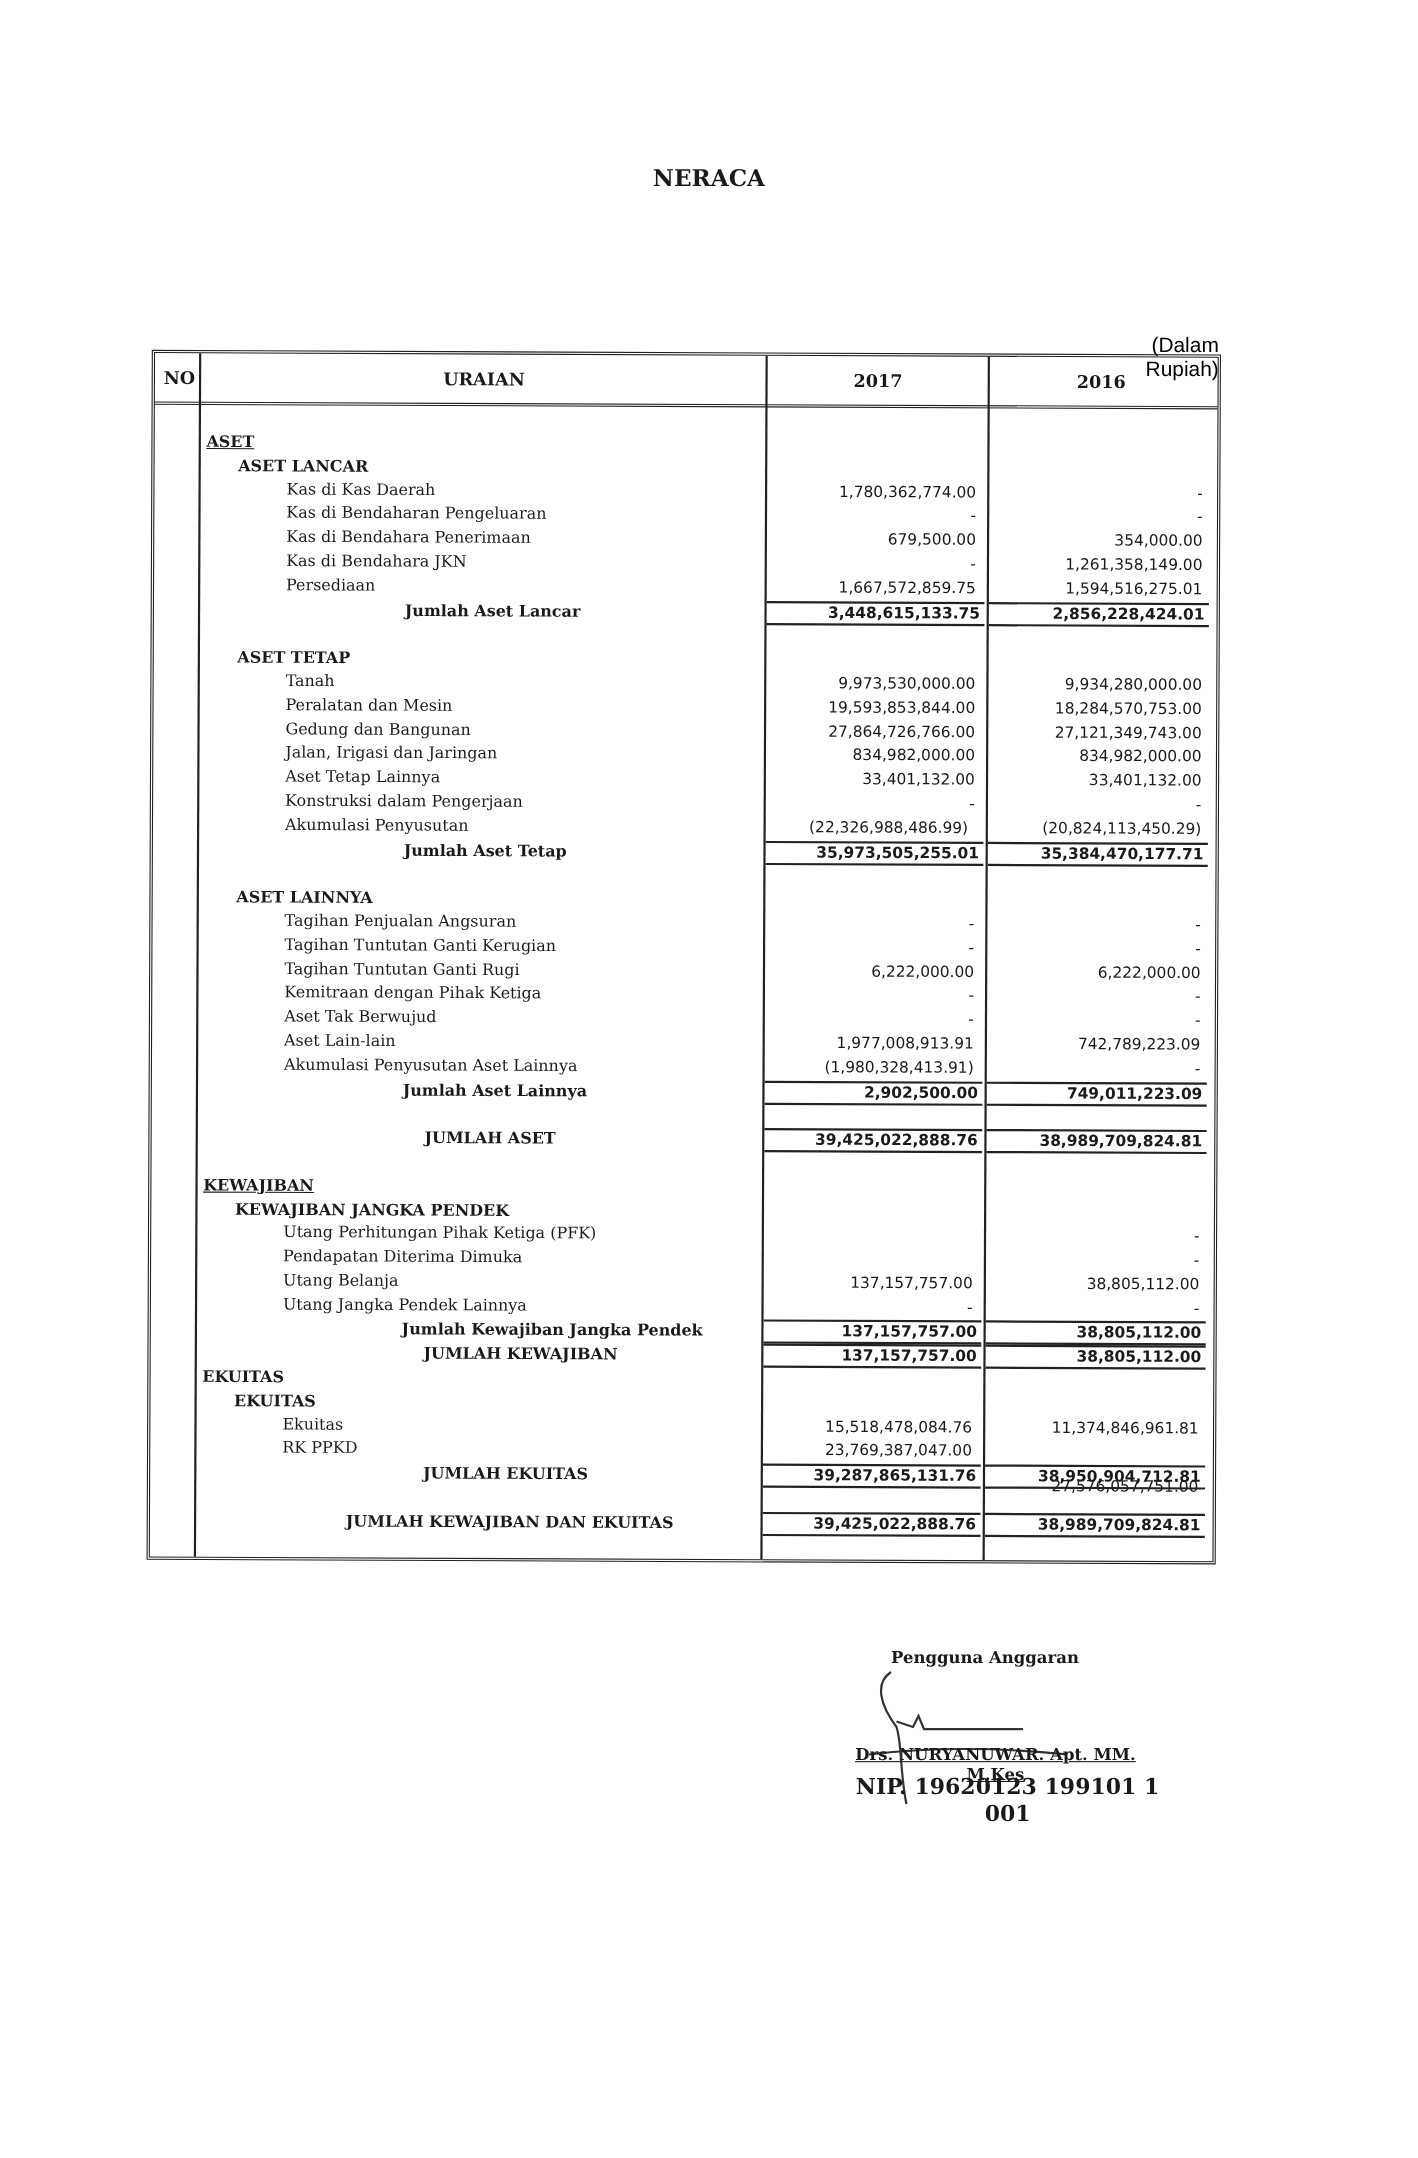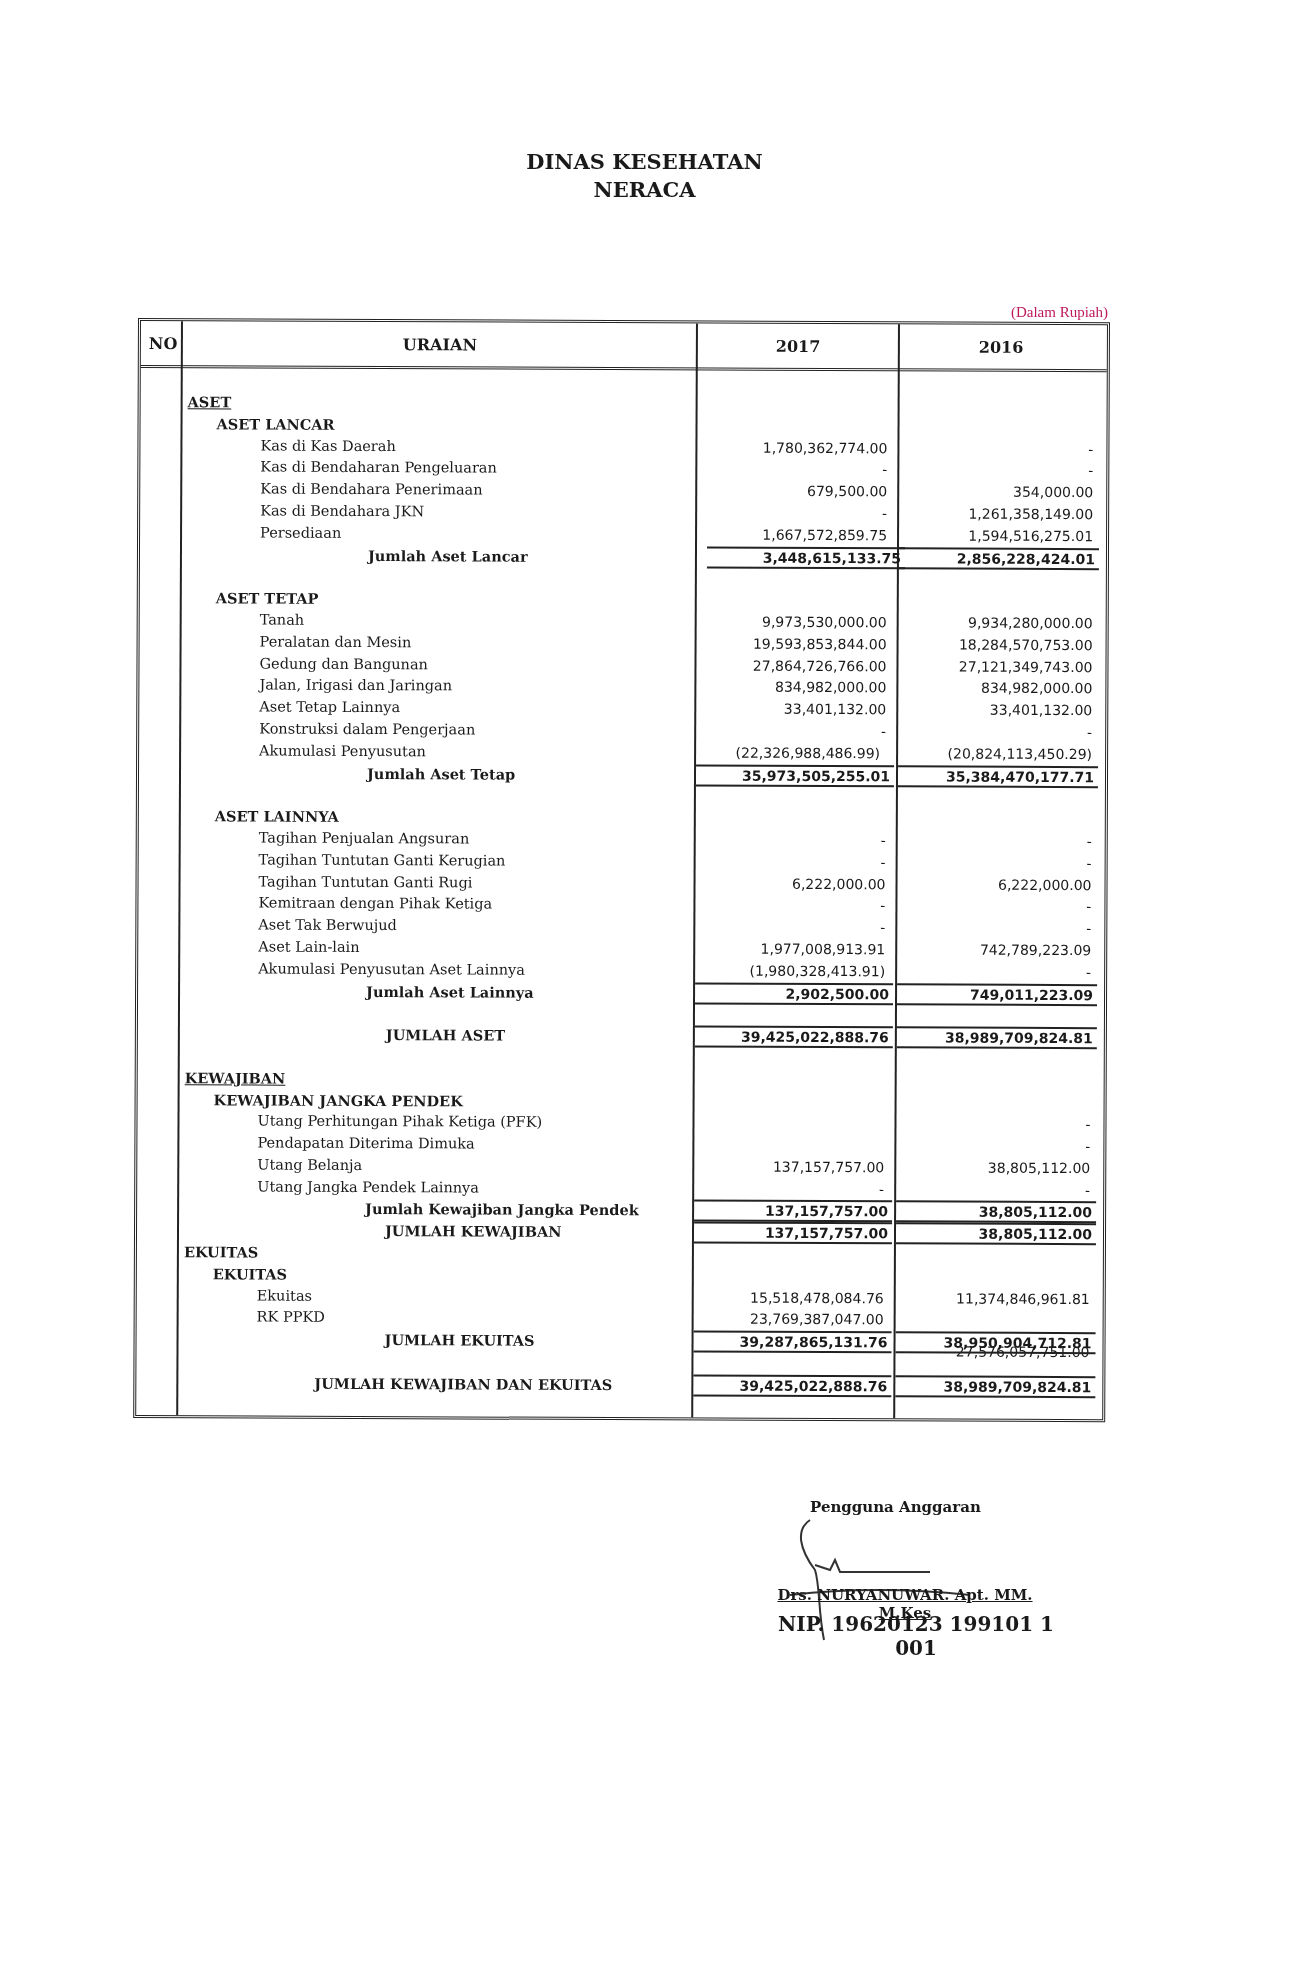--- a/index.html
+++ b/index.html
@@ -5,21 +5,21 @@
     html, body { margin: 0; padding: 0; background: #ffffff; }
     body { width: 1289px; height: 1962px; position: relative; overflow: hidden;
            font-family: "DejaVu Serif", "Liberation Serif", serif; color: #1a1a1a; }
     .header { position: absolute; top: 148px; left: 0; width: 1289px; text-align: center; font-weight: bold; }
     .header div { line-height: 28px; }
     .h1 { font-size: 19px; }
     .h2 { font-size: 21px; }
     .h3 { font-size: 21px; }
     .h4 { font-size: 22px; }
     .unit { position: absolute; top: 304px; left: 1000px; width: 108px; text-align: right;
-            font-family: Liberation Serif, serif; font-size: 15px; color: #be185d; }
+            font-family: Liberation Sans, sans-serif; font-size: 19px; color: #000000; }
     .tbl { position: absolute; left: 138px; top: 318px; width: 972px; height: 1100px;
            border: 3px double #222; box-sizing: border-box; transform: rotate(0.25deg); transform-origin: top left; }
     .colline { position: absolute; top: 0; bottom: 0; border-left: 2px solid #222; }
     .hdr { position: absolute; left: 0; right: 0; top: 0; height: 44px; border-bottom: 3px double #222;
            font-weight: bold; font-size: 16px; }
     .hdr span { position: absolute; top: 13px; }
     .rows { position: absolute; top: 70px; left: 0; right: 0; }
     .row { position: relative; height: 21.8px; font-size: 14.5px; line-height: 21.8px; white-space: nowrap; }
     .row .lbl { position: absolute; }
     .row .v1, .row .v2 { position: absolute; text-align: right; width: 190px; font-family: "DejaVu Sans", "Liberation Sans", sans-serif; font-size: 14px; }
@@ -31,21 +31,20 @@
     .sig { position: absolute; left: 740px; top: 1498px; width: 320px; text-align: center; font-weight: bold; }
     .sig .role { font-size: 15px; position: absolute; left: 70px; top: 0; }
     .sig .name { font-size: 15px; position: absolute; left: 10px; top: 88px; text-decoration: underline; }
     .sig .nip { font-size: 20px; position: absolute; left: 32px; top: 114px; }
     .scribble { position: absolute; left: 790px; top: 1510px; }
   </style>
 </head>
 <body>
 
 <div class="header">
-  <div class="h2">DINAS KESEHATAN</div>
   <div class="h3">NERACA</div>
 </div>
 
 <div class="unit">(Dalam Rupiah)</div>
 
 <div class="tbl">
   <div class="colline" style="left:40px"></div>
   <div class="colline" style="left:555px"></div>
   <div class="colline" style="left:757px"></div>
   <div class="hdr">
@@ -85,21 +84,21 @@
         <span class="v1" style="left: 557px; width: 190px;">-</span>
         <span class="v2" style="left: 759px; width: 194px;">1,261,358,149.00</span>
       </div>
       <div class="row">
         <span class="lbl" style="left: 120px;">Persediaan</span>
         <span class="v1" style="left: 557px; width: 190px;">1,667,572,859.75</span>
         <span class="v2" style="left: 759px; width: 194px;">1,594,516,275.01</span>
       </div>
       <div class="row total">
         <span class="lbl b" style="left: 228px;">Jumlah Aset Lancar</span>
-        <span class="v1" style="border-top: 2px solid rgb(34, 34, 34); border-bottom: 2px solid rgb(34, 34, 34); width: 198px; padding-right: 4px; box-sizing: border-box; line-height: 18px; left: 557px; margin-left: 10px;">3,448,615,133.75</span>
+        <span class="v1" style="border-top: 2px solid rgb(34, 34, 34); border-bottom: 2px solid rgb(34, 34, 34); width: 198px; padding-right: 4px; box-sizing: border-box; line-height: 18px; left: 557px;">3,448,615,133.75</span>
         <span class="v2" style="border-top: 2px solid rgb(34, 34, 34); border-bottom: 2px solid rgb(34, 34, 34); width: 200px; padding-right: 4px; box-sizing: border-box; line-height: 18px; left: 759px;">2,856,228,424.01</span>
       </div>
       <div class="row">
         <span class="lbl" style="left: 47px;"></span>
         <span class="v1" style="left: 557px; width: 190px;"></span>
         <span class="v2" style="left: 759px; width: 194px;"></span>
       </div>
       <div class="row">
         <span class="lbl b" style="left: 76px;">ASET TETAP</span>
         <span class="v1" style="left: 557px; width: 190px;"></span>

